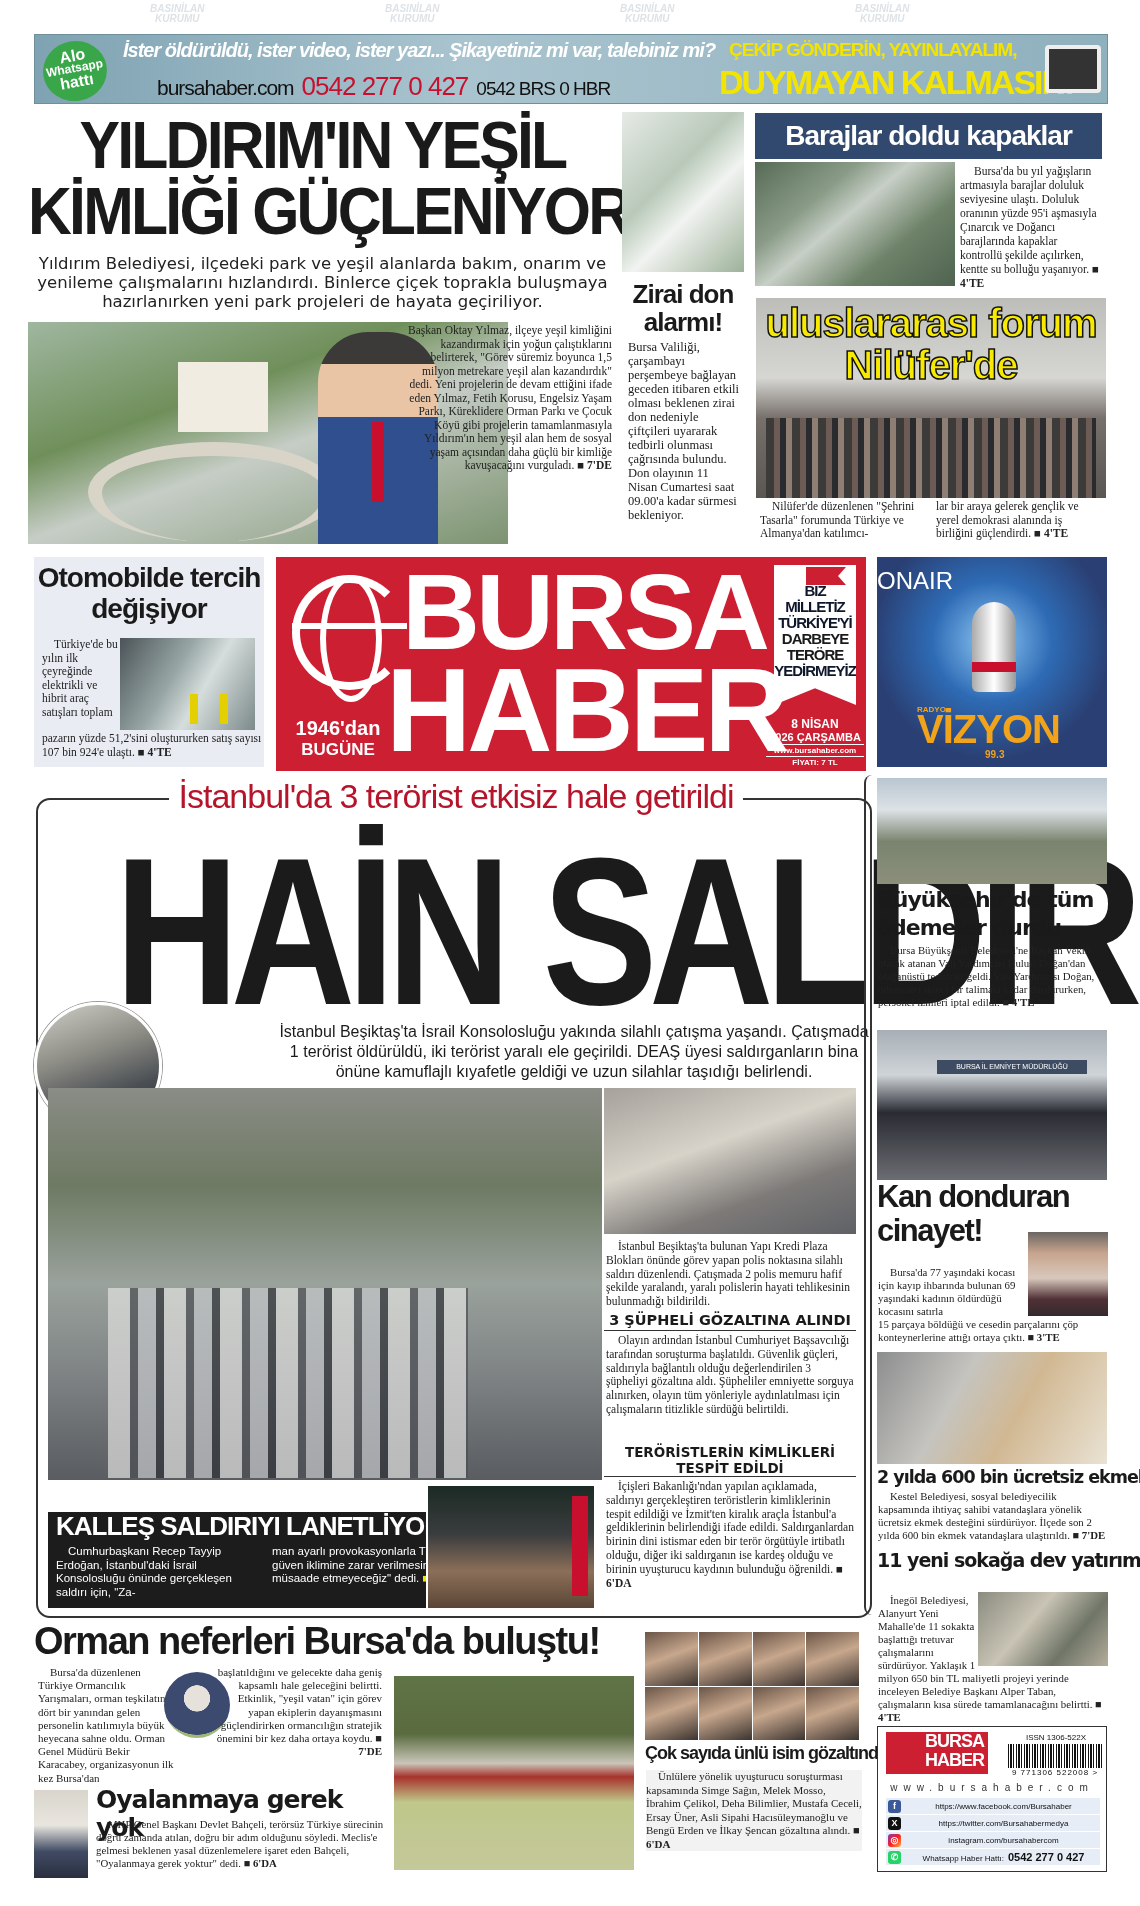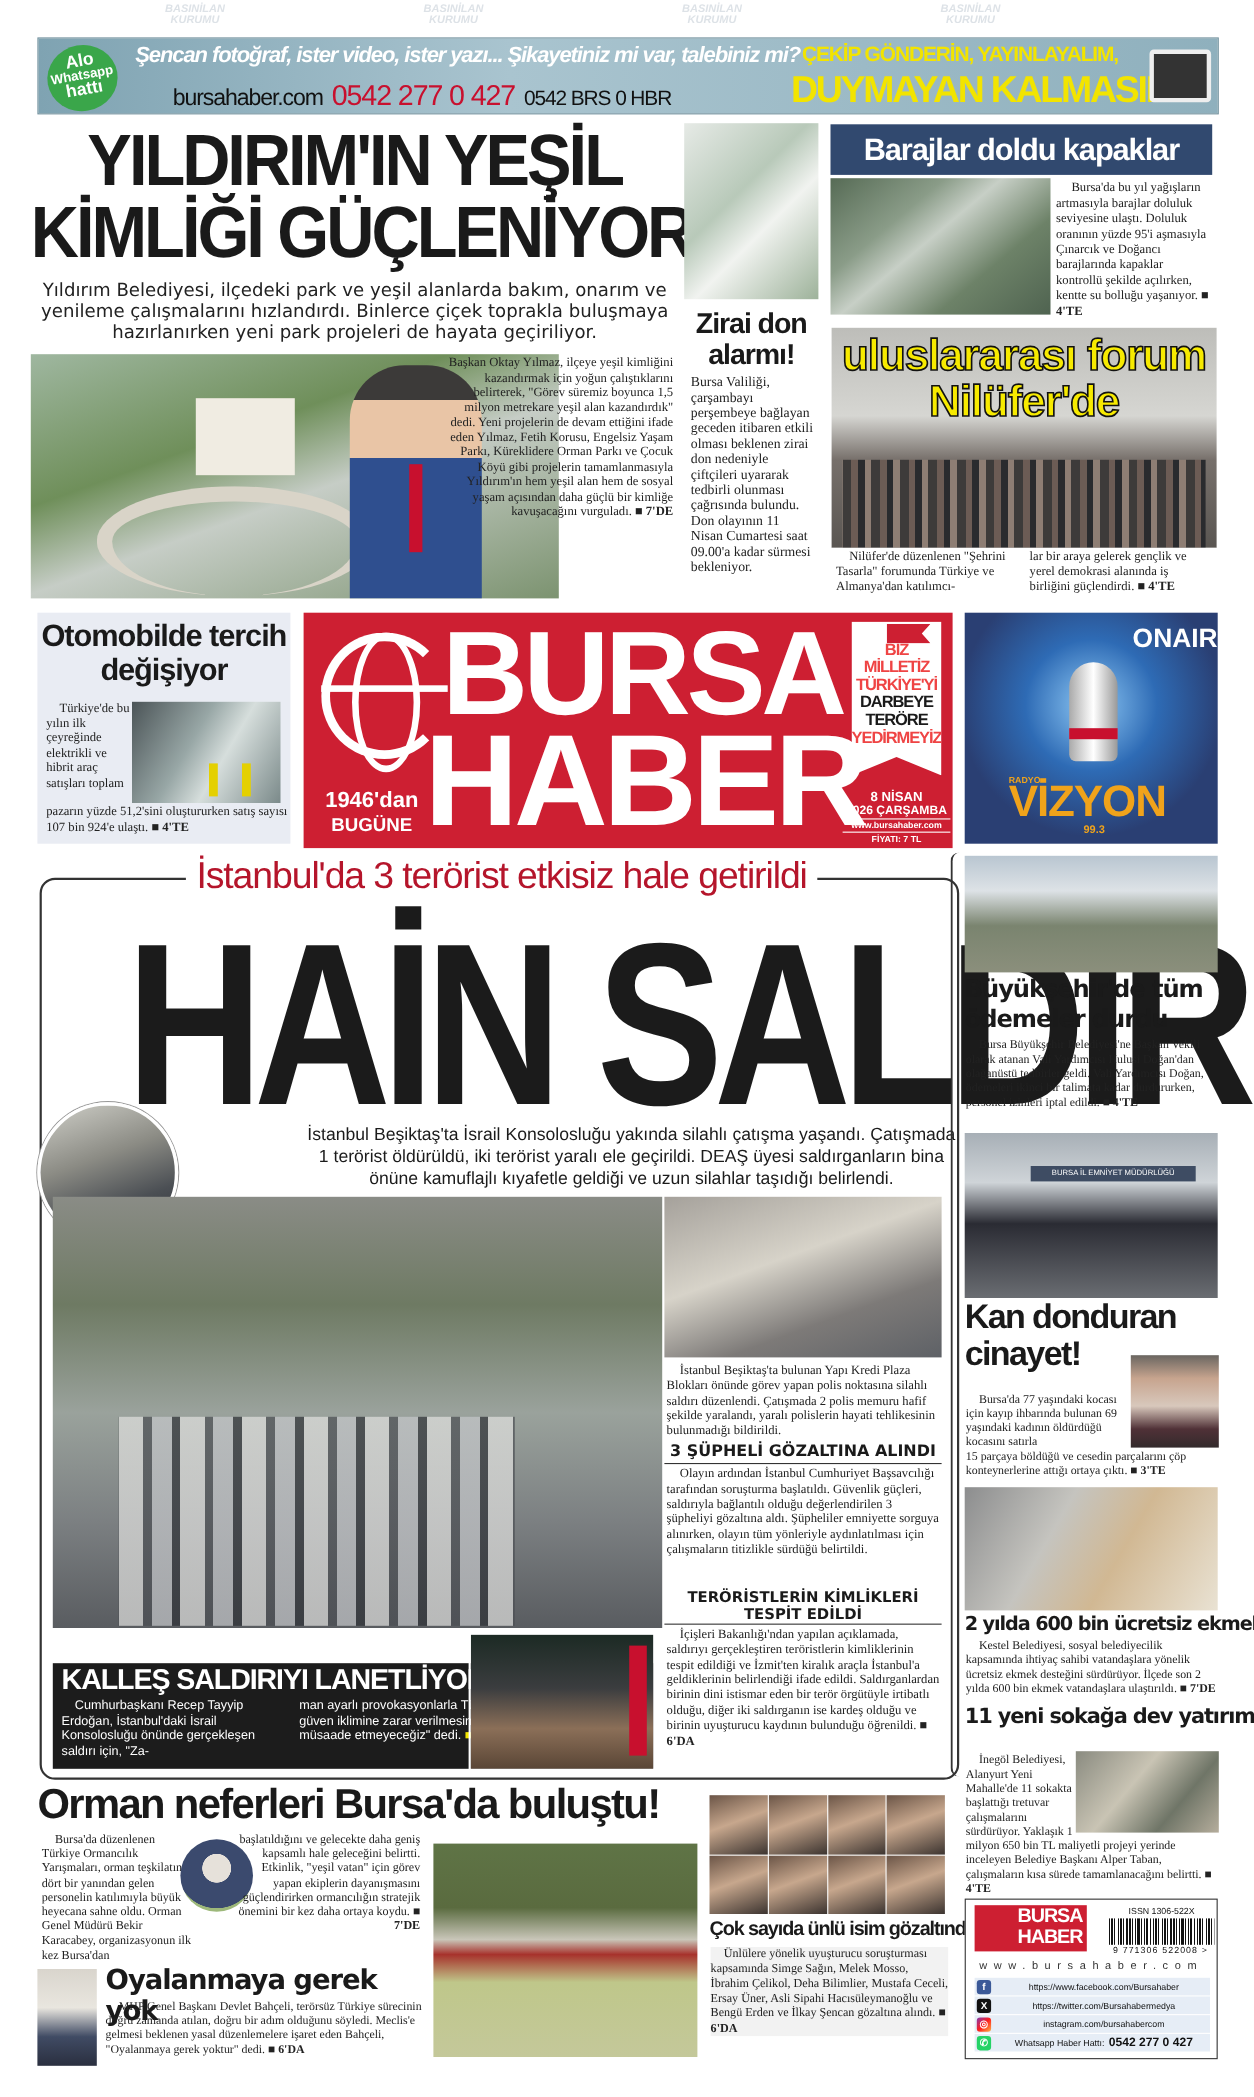--- a/index.html
+++ b/index.html
@@ -64,32 +64,32 @@
   
   #masthead { left: 276px; top: 557px; width: 590px; height: 214px; background: #cd1f32; }
   #masthead .globe { position:absolute; left: 16px; top: 18px; width: 115px; height: 115px; border: 8px solid #fff; border-radius: 50%; border-right-color: transparent; }
   #masthead .globe::before { content:""; position:absolute; left: 20px; top: -8px; width: 50px; height: 115px; border: 6px solid #fff; border-radius: 50%; }
   #masthead .globe::after { content:""; position:absolute; left: -8px; top: 40px; width: 115px; height: 6px; background: #fff; }
   #masthead .name1 { position:absolute; left: 126px; top: 0px; font-family: "Liberation Sans", sans-serif; font-weight: bold; font-size: 108px; line-height: 110px; color: #fff; letter-spacing: -4px; }
   #masthead .name2 { position:absolute; left: 110px; top: 94px; font-family: "Liberation Sans", sans-serif; font-weight: bold; font-size: 118px; line-height: 118px; color: #fff; letter-spacing: -4px; }
   #masthead .since { position:absolute; left: 12px; top: 160px; width: 100px; text-align: center; font-family: "Liberation Sans", sans-serif; font-weight: bold; color: #fff; font-size: 20px; line-height: 22px; }
   #masthead .since .b { font-size: 17px; }
   #masthead .slogan { position:absolute; left: 498px; top: 8px; width: 82px; height: 140px; background: #fff; clip-path: polygon(0 0,100% 0,100% 100%,50% 88%,0 100%); text-align: center; font-family: "Liberation Sans", sans-serif; font-weight: bold; font-size: 15px; line-height: 16px; padding-top: 18px; letter-spacing: -1px; }
-  #masthead .slogan .red { color: #ef4444; }
+  #masthead .slogan .red { color: #0f172a; }
   #masthead .slogan .blk { color: #1a1a1a; }
   #masthead .flag { position:absolute; left: 530px; top: 10px; width: 40px; height: 18px; background: #cd1f32; clip-path: polygon(0 0,100% 0,80% 50%,100% 100%,0 100%); }
   #masthead .date { position:absolute; left: 490px; top: 160px; width: 98px; text-align: center; color: #fff; font-family: "Liberation Sans", sans-serif; font-weight: bold; }
   #masthead .date .d1 { font-size: 12px; }
   #masthead .date .d2 { font-size: 11px; border-bottom: 1px solid #fff; padding-bottom: 1px; }
   #masthead .date .d3 { font-size: 8px; border-bottom: 1px solid #fff; padding: 1px 0; }
   #masthead .date .d4 { font-size: 8px; padding-top: 1px; }
 
   
   #radio { left: 877px; top: 557px; width: 230px; height: 210px; background: radial-gradient(circle at 50% 40%,#8fc9f5 0%,#2e6bb5 35%,#2a3f73 70%); }
-  #radio .onair { position:absolute; top: 10px; width: 100%; text-align: right; color: #fff; font-family: "Liberation Sans", sans-serif; font-size: 24px; font-weight: bold; }
+  #radio .onair { position:absolute; top: 10px; width: 100%; text-align: left; color: #fff; font-family: "Liberation Sans", sans-serif; font-size: 24px; font-weight: normal; }
   #radio .mic { position:absolute; left: 95px; top: 45px; width: 44px; height: 90px; background: linear-gradient(90deg,#aaa,#fff,#999); border-radius: 22px 22px 6px 6px; }
   #radio .mic::after { content:""; position:absolute; left: 0; top: 60px; width: 44px; height: 10px; background: #c8102e; }
   #radio .vizyon { position:absolute; left: 40px; top: 150px; font-family: "Liberation Sans", sans-serif; font-weight: bold; font-size: 40px; color: #f0a31b; letter-spacing: -1px; }
   #radio .radyo { position:absolute; left: 40px; top: 148px; font-size: 8px; color: #f0a31b; font-family: "Liberation Sans", sans-serif; font-weight: bold; }
   #radio .freq { position:absolute; left: 108px; top: 192px; font-size: 10px; color: #f0a31b; font-family: "Liberation Sans", sans-serif; font-weight: bold; }
 
   
   #hain-frame { left: 36px; top: 798px; width: 836px; height: 820px; border: 2px solid #333; border-radius: 14px; }
   #hain-kicker { left: 56px; top: 776px; width: 800px; text-align: center; font-family: "Liberation Sans", sans-serif; font-weight: normal; font-size: 34px; line-height: 40px; color: #b5152b; letter-spacing: -1px; }
   #hain-kicker span { background: #fff; padding: 0 10px; }
@@ -192,21 +192,21 @@
     <div>BASINİLAN</div>
     <div>KURUMU</div>
   </div>
 
 <div id="banner" class="abs">
   <div class="abs bubble">
     <span class="big">Alo</span>
     <span>Whatsapp</span>
     <span class="big">hattı</span>
   </div>
-  <div class="abs line1">Şencan fotoğraf, ister video, ister yazı... Şikayetiniz mi var, talebiniz mi?</div>
+  <div class="abs line1">İster öldürüldü, ister video, ister yazı... Şikayetiniz mi var, talebiniz mi?</div>
   <div class="abs line2">
     <span class="site">bursahaber.com</span><span class="phone1">0542 277 0 427</span><span class="phone2">0542 BRS 0 HBR</span>
   </div>
   <div class="abs cta1">ÇEKİP GÖNDERİN, YAYINLAYALIM,</div>
   <div class="abs cta2">DUYMAYAN KALMASIN!</div>
   <div class="abs tablet"></div>
 </div>
 
 <div id="yildirim-title" class="abs">
   <div>YILDIRIM'IN YEŞİL</div>

